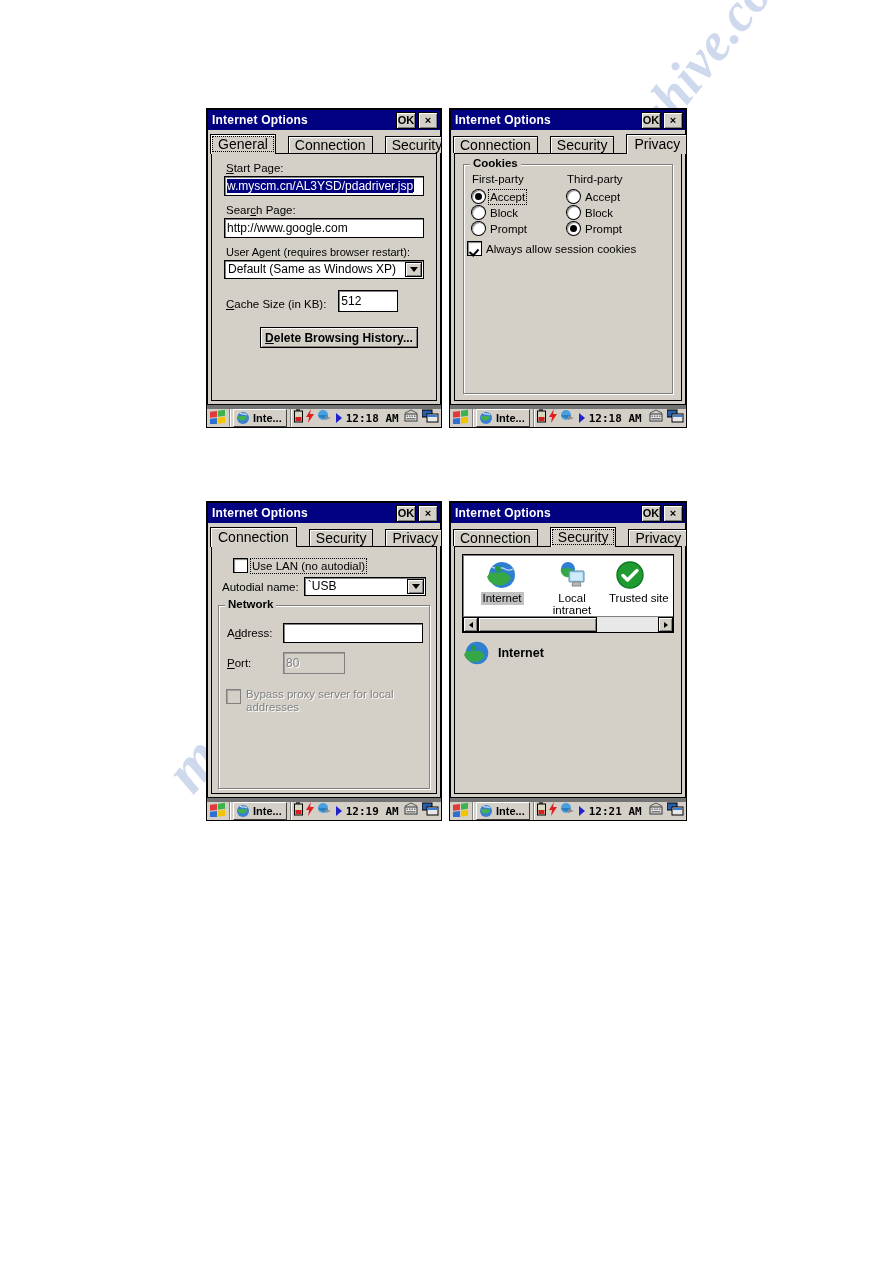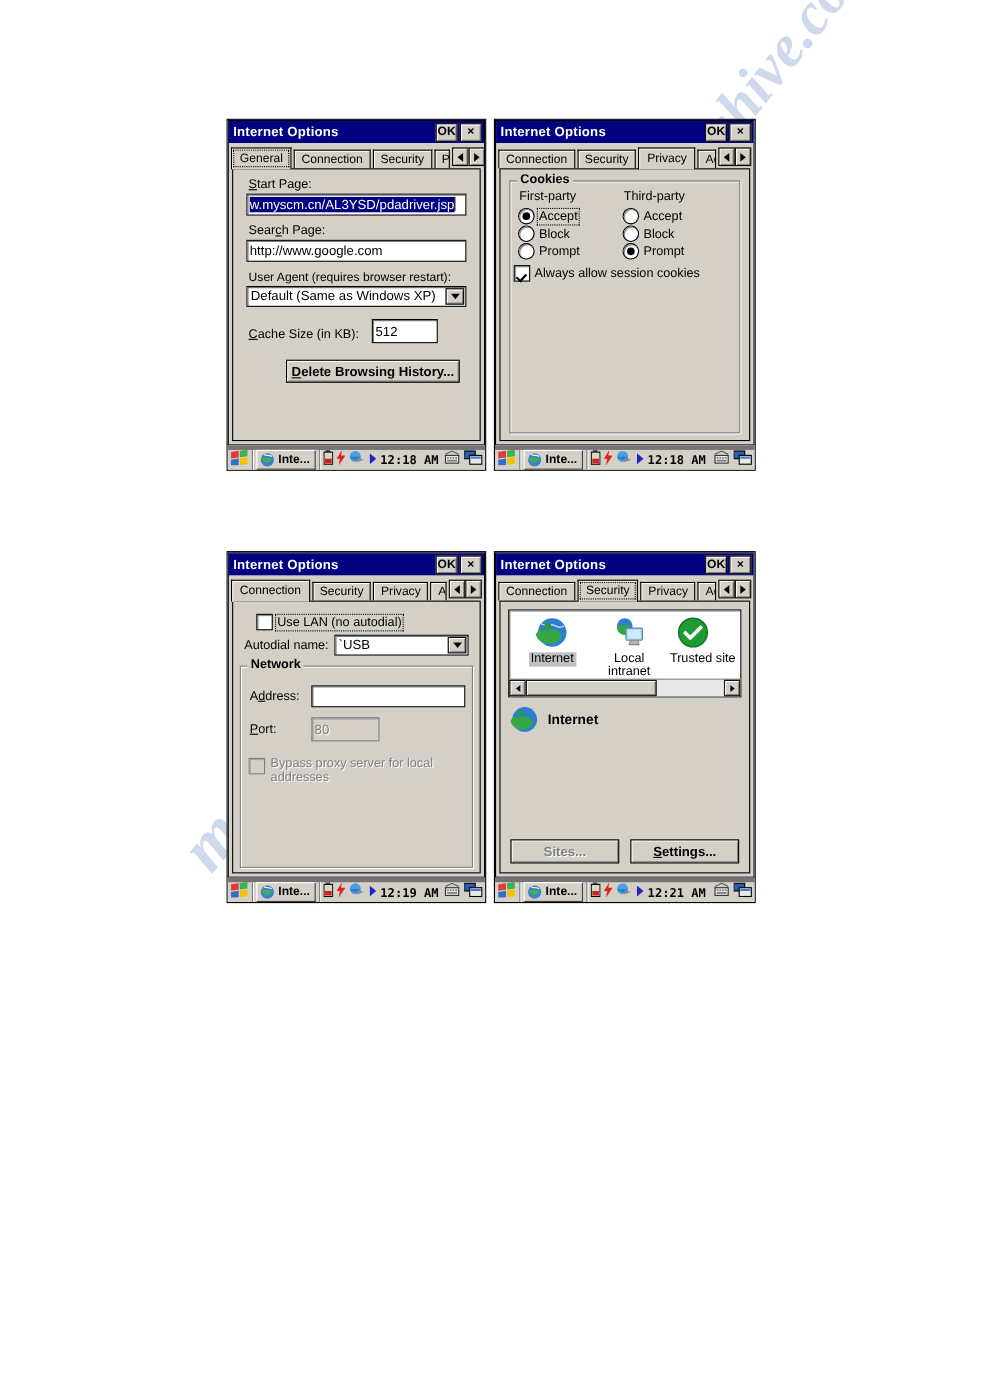--- a/index.html
+++ b/index.html
@@ -31,22 +31,22 @@
   .title-text{color:#fff;font-size:12px;font-weight:bold;letter-spacing:.2px;flex:1 1 auto;
               white-space:nowrap;overflow:hidden;}
   .tb-btn{width:20px;height:17px;background:#d4d0c8;border:1px solid #000;
           border-right-color:#000;border-bottom-color:#000;
           box-shadow:inset 1px 1px 0 #fff, inset -1px -1px 0 #808080;
           font-size:11px;font-weight:bold;color:#000;display:flex;align-items:center;
           justify-content:center;margin-left:2px;box-sizing:border-box;font-family:"Liberation Sans",sans-serif;}
 
   
   .tabrow{display:flex;align-items:flex-end;height:21px;padding:2px 0 0 2px;flex:0 0 auto;position:relative;}
-  .tab{height:17px;line-height:17px;padding:0 6px;font-size:11px;color:#000;background:#d4d0c8;
-       border:1px solid #000;border-bottom:none;margin-right:2px;box-sizing:border-box;
+  .tab{height:17px;line-height:17px;padding:0 6px;font-size:14px;color:#000;background:#d4d0c8;
+       border:1px solid #000;border-bottom:none;margin-right:12px;box-sizing:border-box;
        box-shadow:inset 1px 1px 0 #ffffff;white-space:nowrap;}
   .tab.active{height:20px;line-height:19px;background:#d4d0c8;position:relative;z-index:3;
               margin-bottom:-1px;padding:0 7px;}
   .tab.focused{outline:1px dotted #000;outline-offset:-3px;}
   .tab.clipped{overflow:hidden;}
   .spin{display:flex;margin-left:auto;margin-right:2px;align-self:center;}
   .spin-btn{width:15px;height:17px;background:#d4d0c8;border:1px solid #000;box-sizing:border-box;
             box-shadow:inset 1px 1px 0 #fff, inset -1px -1px 0 #808080;
             display:flex;align-items:center;justify-content:center;}
   .tri{width:0;height:0;border-top:4px solid transparent;border-bottom:4px solid transparent;}
@@ -577,26 +577,20 @@
           <div style="display:flex;align-items:center;gap:8px;margin:7px 0 0 2px;">
             <svg width="26" height="26" viewBox="0 0 30 30">
               <circle cx="15" cy="15" r="13" fill="#2f7fd0"></circle>
               <path d="M3 12c6 3 10-2 16 1 3 2 5 5 5 5a13 13 0 0 1-24-1z" fill="#35a845"></path>
               <circle cx="11" cy="9" r="3" fill="#2a9b3c"></circle>
             </svg>
             <span style="font-size:12.5px;font-weight:bold;">Internet</span>
           </div>
 
 
-          <div style="display:flex;gap:10px;margin-top:auto;padding:0 2px 2px 2px;">
-            <div class="btn disabled" style="flex:1 1 0;">Sites...</div>
-            <div class="btn" style="flex:1 1 0;">
-                <span><u>S</u>ettings...</span>
-              </div>
-          </div>
         </div>
       </div>
     </div>
   </div>
 
   <div class="taskbar">
     <span class="ico">
       <svg width="17" height="15" viewBox="0 0 17 15">
           <g transform="skewY(-8)">
             <rect x="1" y="3" width="7" height="6" fill="#e03a3a"></rect>

